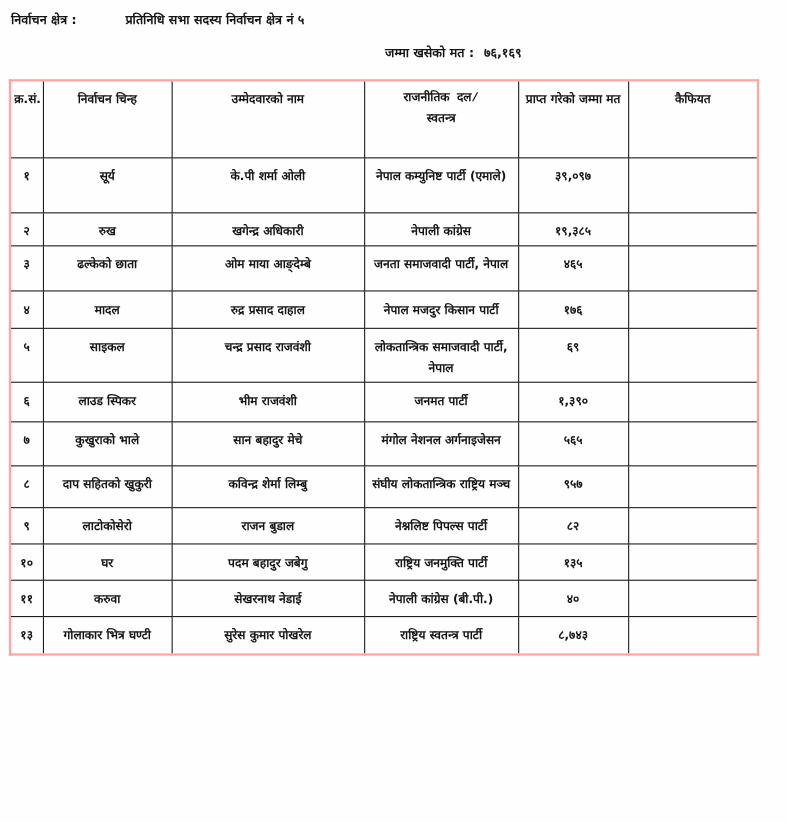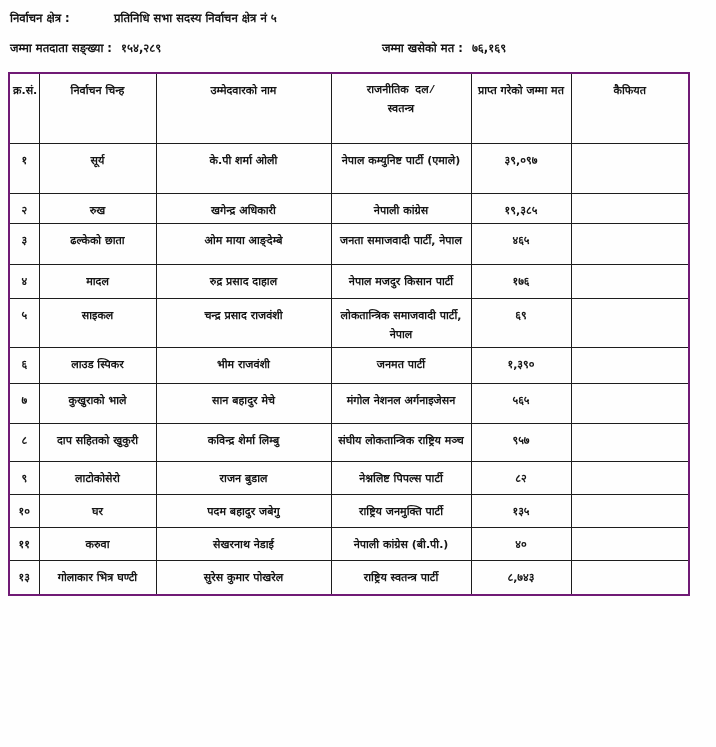--- a/index.html
+++ b/index.html
@@ -29,32 +29,32 @@
     height: 30px;
     white-space: nowrap;
   }
   .meta-line .lbl-first {
     display: inline-block;
     width: 100px;
   }
   .pair-left { display: inline-block; }
   .pair-right {
     position: absolute;
-    left: 372px;
+    left: 340px;
     top: 0;
   }
   .pair .v { margin-left: 5px; }
   
   table.results {
     margin-left: 8px;
     margin-top: 2px;
     border-collapse: collapse;
     table-layout: fixed;
     width: 680px;
-    border: 2px solid #701a75;
+    border: 2px solid #fca5a5;
   }
   table.results th, table.results td {
     border: 1px solid #1d1d1d;
     text-align: center;
     vertical-align: top;
     padding: 7px 3px 2px 3px;
     font-size: 11px;
     line-height: 1.75;
     overflow: hidden;
   }
@@ -91,24 +91,20 @@
 <body>
 
 <div class="page">
 
   <div class="meta">
     <div class="meta-line">
       <span class="lbl-first">निर्वाचन क्षेत्र :</span>
       <span>प्रतिनिधि सभा सदस्य निर्वाचन क्षेत्र नं ५</span>
     </div>
     <div class="meta-line">
-      <span class="pair pair-left">
-        <span>जम्मा मतदाता सङ्ख्या :</span>
-        <span class="v">१५४,२८९</span>
-      </span>
       <span class="pair pair-right">
         <span>जम्मा खसेको मत :</span>
         <span class="v">७६,१६९</span>
       </span>
     </div>
   </div>
 
   <table class="results">
     <colgroup>
       <col class="c-sn">

